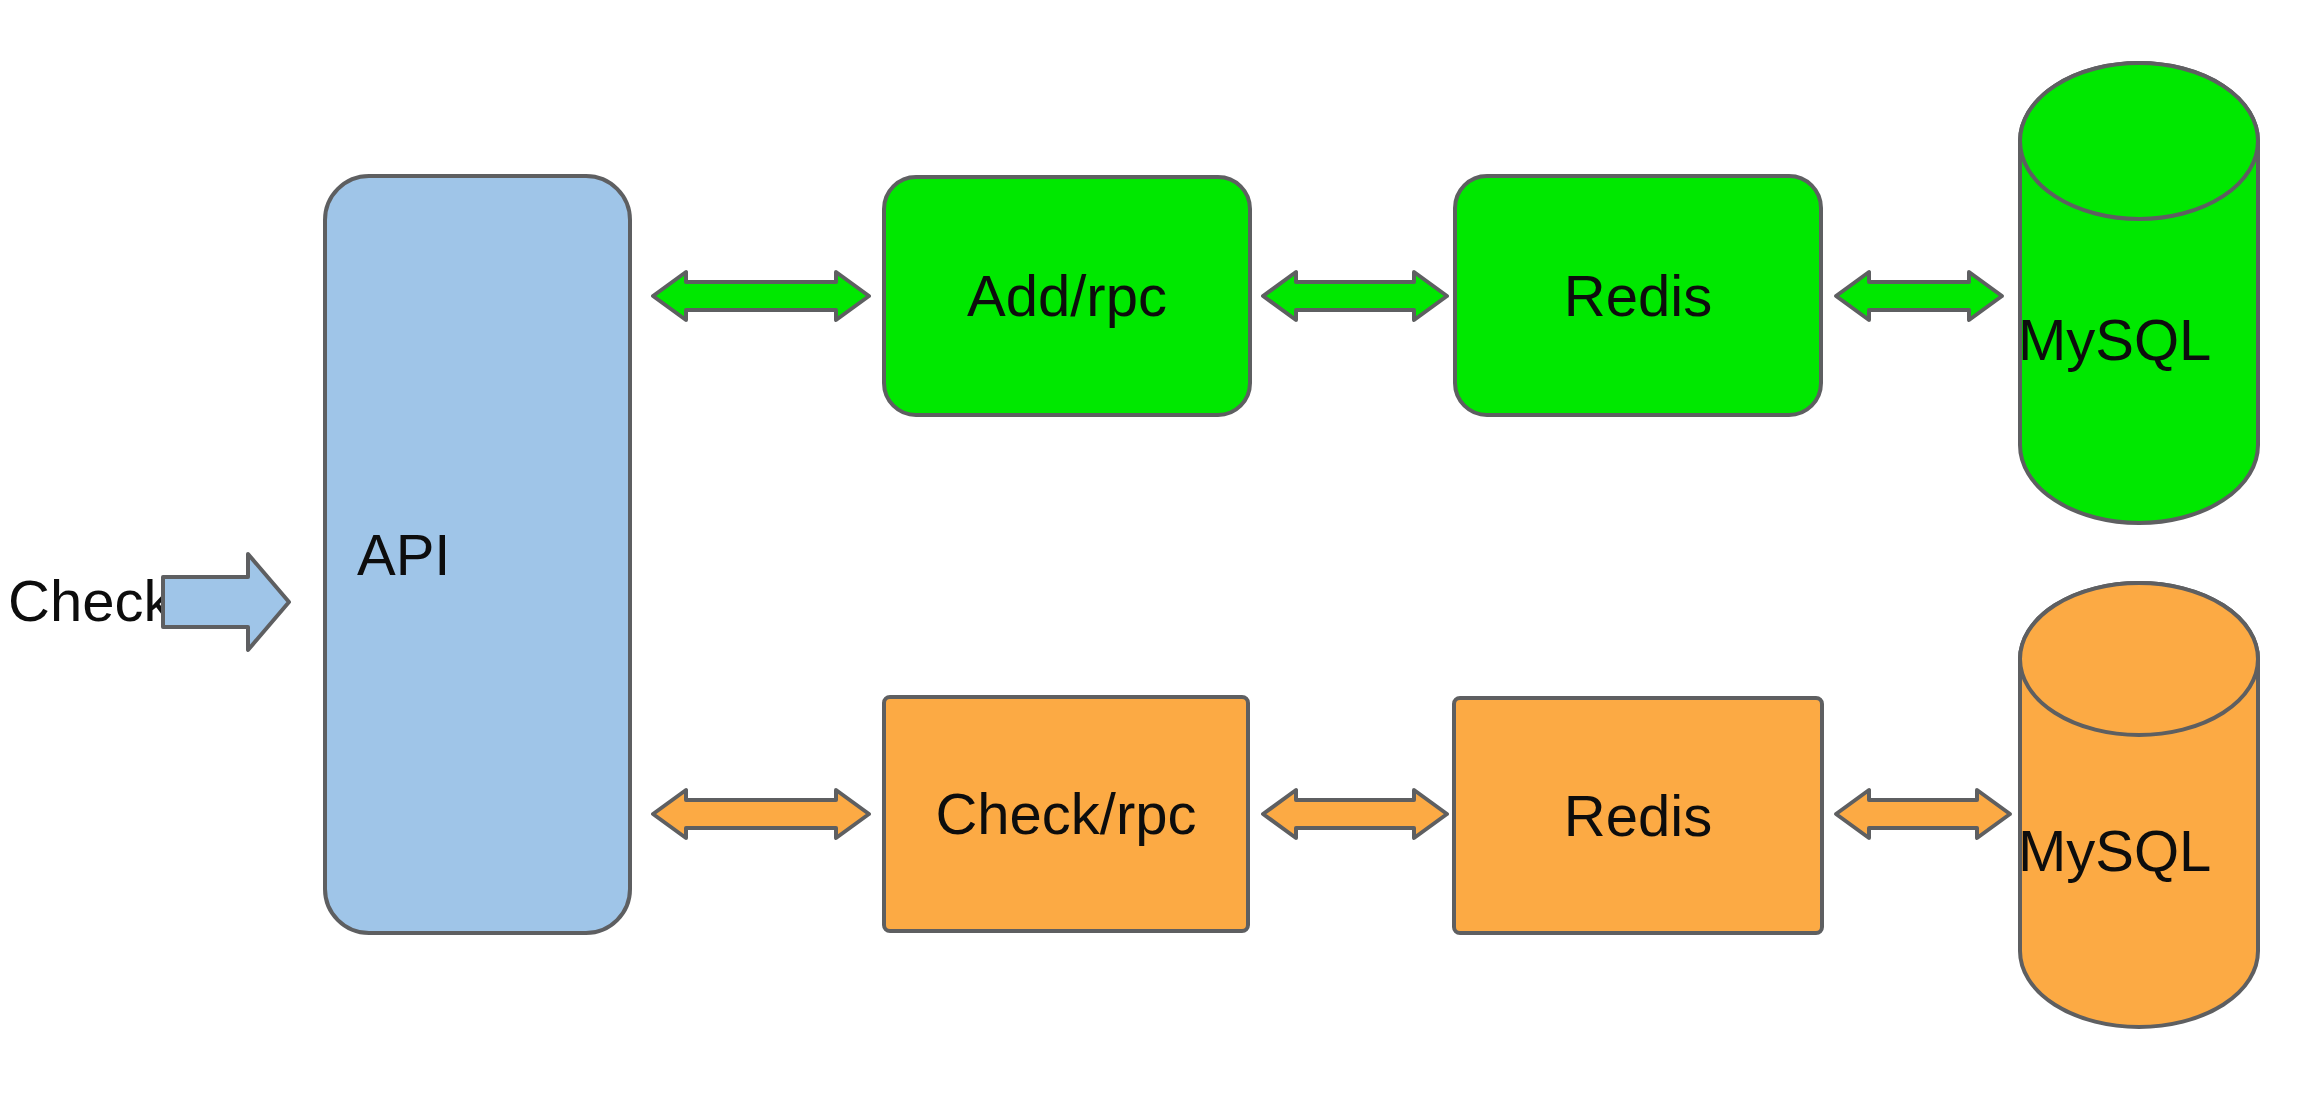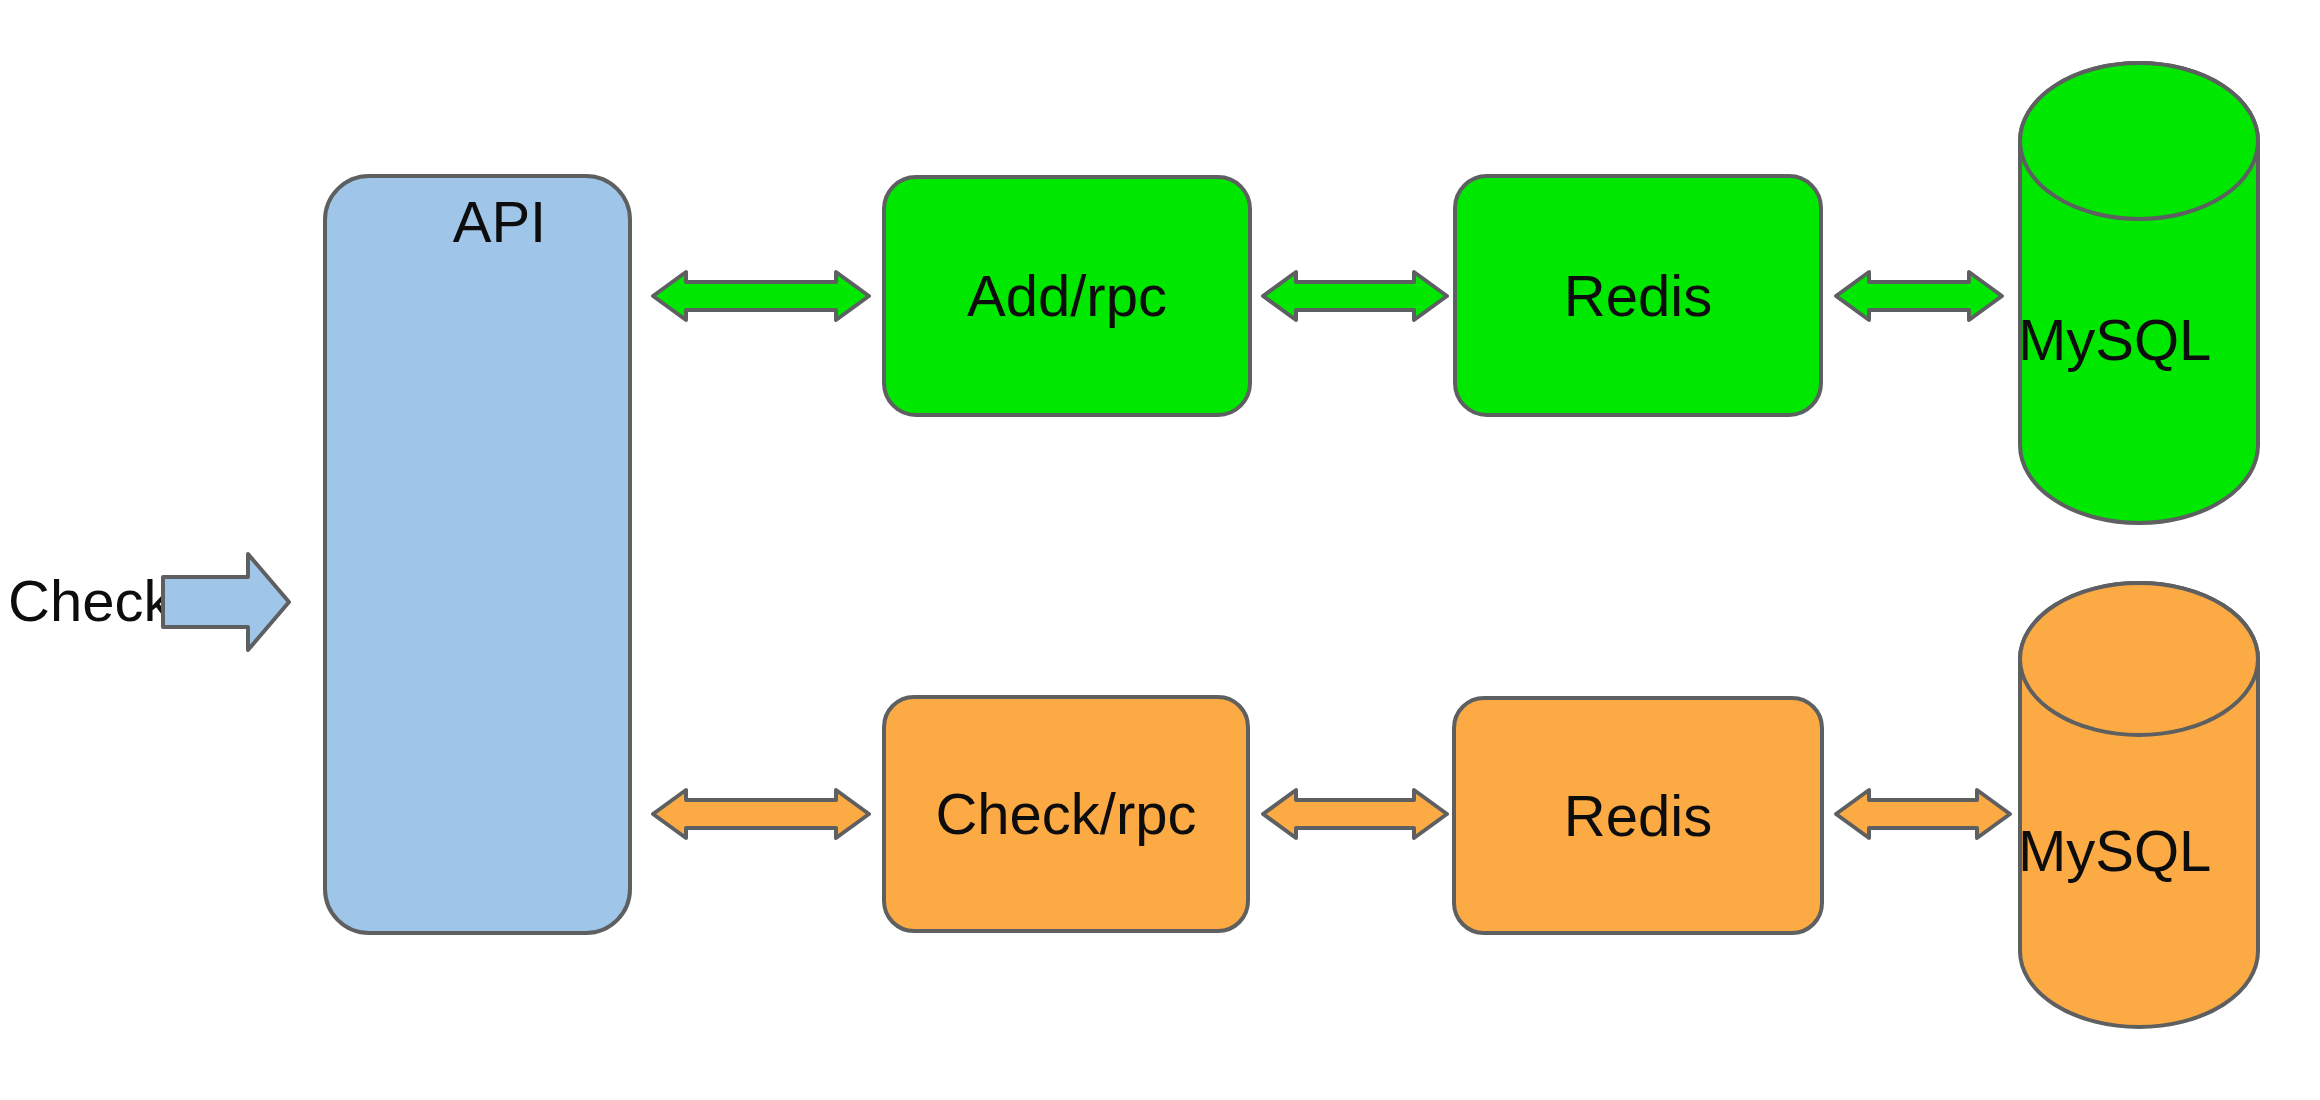--- a/index.html
+++ b/index.html
@@ -11,23 +11,23 @@
   body{font-family:"Liberation Sans","DejaVu Sans",sans-serif;color:var(--text);}
   .canvas{position:relative;width:2320px;height:1100px;background:var(--background);}
   .abs{position:absolute;}
   .label{font-size:58px;line-height:1.2;color:var(--text);white-space:nowrap;}
   .box{
     position:absolute;border:4px solid var(--stroke);
     display:flex;align-items:center;justify-content:center;
   }
   .box.blue{background:var(--blue);border-radius:46px;}
   .box.green{background:var(--green);border-radius:34px;}
-  .box.orange{background:var(--orange);border-radius:32px;}
-  .gateway-text{display:flex;flex-direction:row;justify-content:center;
-    width:100%;height:100%;padding-left:44px;}
+  .box.orange{background:var(--orange);border-radius:8px;}
+  .gateway-text{display:flex;flex-direction:column;justify-content:center;
+    width:100%;height:100%;padding-left:30px;}
   .gateway-text .line{font-size:58px;line-height:88px;}
   .cyl{position:absolute;}
   .cyl svg{display:block;}
   .cyl .db-label{
     position:absolute;left:0;top:60%;width:100%;transform:translateY(-50%);
     text-align:left;font-size:58px;color:var(--text);
   }
   svg .fill-green{fill:var(--green);}
   svg .fill-orange{fill:var(--orange);}
   svg .fill-blue{fill:var(--blue);}

